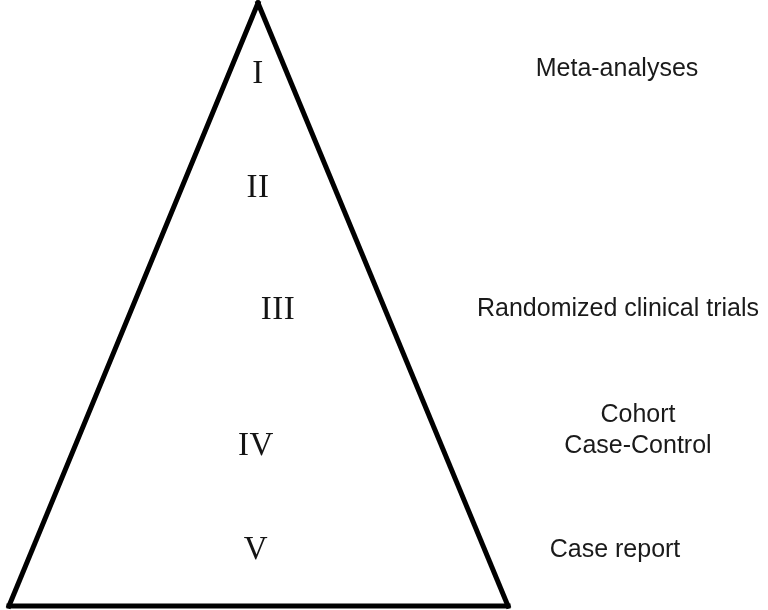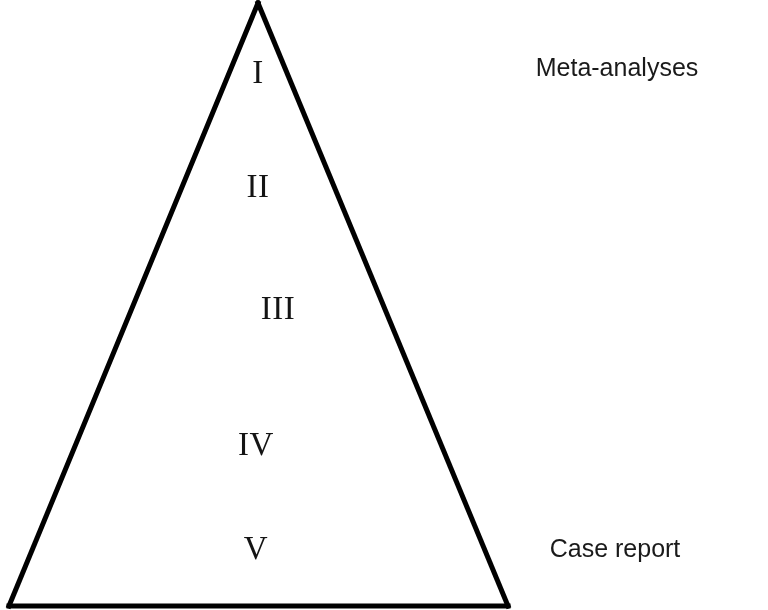--- a/index.html
+++ b/index.html
@@ -84,19 +84,26 @@
   <div class="tier-numeral" style="left:258px; top:186px;">II</div>
   <div class="tier-numeral" style="left:258px; top:308px;margin-left:20px;">III</div>
   <div class="tier-numeral" style="left:256px; top:444px;">IV</div>
   <div class="tier-numeral" style="left:256px; top:548px;">V</div>
 
   <div class="tier-label" style="left:617px; top:68px;">
     <span>Meta-analyses</span>
   </div>
 
 
+  <div class="tier-label" style="left:618px; top:308px;">
+    <span>Randomized clinical trials</span>
+  </div>
 
+  <div class="tier-label" style="left:638px; top:429px;">
+    <span>Cohort</span>
+    <span class="line2">Case-Control</span>
+  </div>
 
   <div class="tier-label" style="left:615px; top:549px;">
     <span class="line2">Case report</span>
   </div>
 
 </div>
 
 </body></html>

